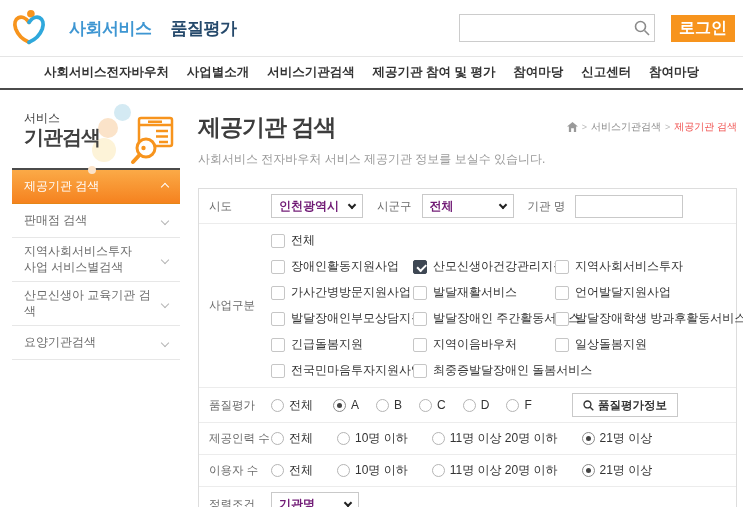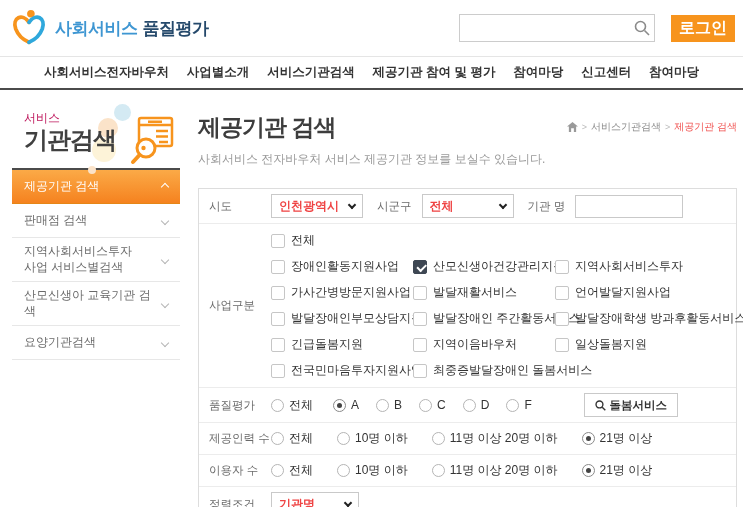--- a/index.html
+++ b/index.html
@@ -1,41 +1,41 @@
 <!DOCTYPE html>
 <html><head>
 <meta charset="utf-8">
 <style>
   * { margin:0; padding:0; box-sizing:border-box; }
   body { width:743px; background:#fff; font-family:"Liberation Sans","DejaVu Sans",sans-serif; color:#333; }
   .page { width:743px; min-height:507px; background:#fff; }
 
   
   .topbar { display:flex; align-items:center; height:56px; padding:0 6px 0 10px; }
-  .logo { display:flex; align-items:center; gap:7px; cursor:pointer; }
+  .logo { display:flex; align-items:center; gap:21px; cursor:pointer; }
   .logo-t1 { font-size:17px; font-weight:bold; color:#3e96d2; letter-spacing:-0.5px; }
   .logo-t2 { font-size:17px; font-weight:bold; color:#25496b; letter-spacing:-0.5px; margin-left:-2px; }
   .searchbox { margin-left:auto; width:196px; height:28px; border:1px solid #ccc; display:flex; align-items:center; background:#fff; }
   .searchbox input { flex:1; border:none; outline:none; height:24px; padding:0 6px; font-size:12px; }
   .search-btn { background:none; border:none; cursor:pointer; padding:0 7px; display:flex; align-items:center; }
   .login { margin-left:16px; margin-right:2px; width:64px; height:27px; background:#f7941d; color:#fff; border:none; font-size:16px; font-weight:bold; cursor:pointer; }
 
   
   nav { display:flex; justify-content:space-between; align-items:center; height:34px; padding:0 44px; border-top:1px solid #e5e5e5; border-bottom:2px solid #4b4b4b; }
   .nav-item { font-size:12.5px; font-weight:bold; color:#333; cursor:pointer; white-space:nowrap; }
 
   
   .content { display:flex; padding:14px 6px 0 12px; }
   aside { width:168px; flex-shrink:0; margin-right:18px; }
   main { flex:1; min-width:0; padding-top:8px; }
 
   
   .side-head { position:relative; height:66px; border-bottom:2px solid #4b4b4b; overflow:visible; }
-  .side-title-small { position:absolute; left:12px; top:6px; font-size:12px; color:#be185d; }
-  .side-title-large { position:absolute; left:12px; top:20px; font-size:24px; font-weight:bold; color:#404040; letter-spacing:-1px; }
+  .side-title-small { position:absolute; left:12px; top:6px; font-size:12px; color:#404040; }
+  .side-title-large { position:absolute; left:12px; top:20px; font-size:20px; font-weight:bold; color:#404040; letter-spacing:-1px; }
   .bubble { position:absolute; border-radius:50%; }
   .b1 { width:20px; height:20px; background:#fbe3c9; left:86px; top:14px; }
   .b2 { width:17px; height:17px; background:#d4eaf3; left:102px; top:0px; }
   .b3 { width:24px; height:24px; background:#fdf3d8; left:80px; top:34px; }
   .b4 { width:8px; height:8px; background:#fbe3c9; left:76px; top:62px; }
   .side-ico { position:absolute; right:2px; top:8px; }
   .side-menu { list-style:none; }
   .side-item { display:flex; align-items:center; justify-content:space-between; min-height:34px; padding:6px 12px; border-bottom:1px solid #e7e7e7; font-size:12px; color:#6a6a6a; cursor:pointer; line-height:1.3; }
   .side-item .s-label { word-break:break-all; }
   .side-item.active { background:linear-gradient(#fbaa47,#f5821f); color:#fff; border-bottom:1px solid #e58617; }
@@ -49,21 +49,21 @@
   .breadcrumb .sep { color:#bbb; font-size:9px; }
   .breadcrumb .current { color:#f0504e; }
   .page-desc { font-size:12px; color:#9a9a9a; margin:8px 0 20px; }
 
   
   .form-box { border:1px solid #ddd; font-size:12px; }
   .f-row { display:flex; align-items:center; border-bottom:1px solid #ececec; padding:5px 10px; min-height:32px; }
   .f-row:last-child { border-bottom:none; }
   .f-label { width:62px; flex-shrink:0; color:#6a6a6a; font-size:11.5px; }
   .sel { display:flex; align-items:center; justify-content:space-between; border:1px solid #c9c9c9; background:#fff; height:24px; padding:0 7px; cursor:pointer; }
-  .sel .sel-val { font-weight:bold; color:#ef4444; font-size:12px; }
+  .sel .sel-val { font-weight:bold; color:#701a75; font-size:12px; }
   .sel .dn { width:6px; height:6px; border-right:2px solid #222; border-bottom:2px solid #222; transform:rotate(45deg); margin-top:-3px; margin-left:10px; }
   .sel.w1 { width:92px; }
   .sel.w2 { width:92px; }
   .sel.w3 { width:88px; }
   .inline-label { color:#6a6a6a; font-size:11.5px; margin:0 10px 0 14px; }
   .txt-input { width:108px; height:23px; border:1px solid #c9c9c9; padding:0 5px; font-size:12px; outline:none; }
 
   .biz-row { align-items:center; padding:8px 10px; }
   .cb-grid { display:grid; grid-template-columns:142px 142px 1fr; row-gap:9px; flex:1; }
   .cb-item { display:flex; align-items:center; gap:6px; cursor:pointer; color:#333; font-weight:500; white-space:nowrap; }
@@ -288,21 +288,21 @@
               </label>
             <label class="rd-item">
                 <span class="rd"></span>
                 <span>F</span>
               </label>
             <button class="quality-btn">
               <svg width="11" height="11" viewBox="0 0 16 16">
                 <circle cx="6.5" cy="6.5" r="5" fill="none" stroke="#333" stroke-width="2"></circle>
                 <line x1="10.5" y1="10.5" x2="15" y2="15" stroke="#333" stroke-width="2"></line>
               </svg>
-              <span>돌봄서비스</span>
+              <span>품질평가정보</span>
             </button>
           </div>
         </div>
 
         <div class="f-row">
           <span class="f-label">제공인력 수</span>
           <div class="radio-group g-count">
             <label class="rd-item">
                 <span class="rd"></span>
                 <span>전체</span>

